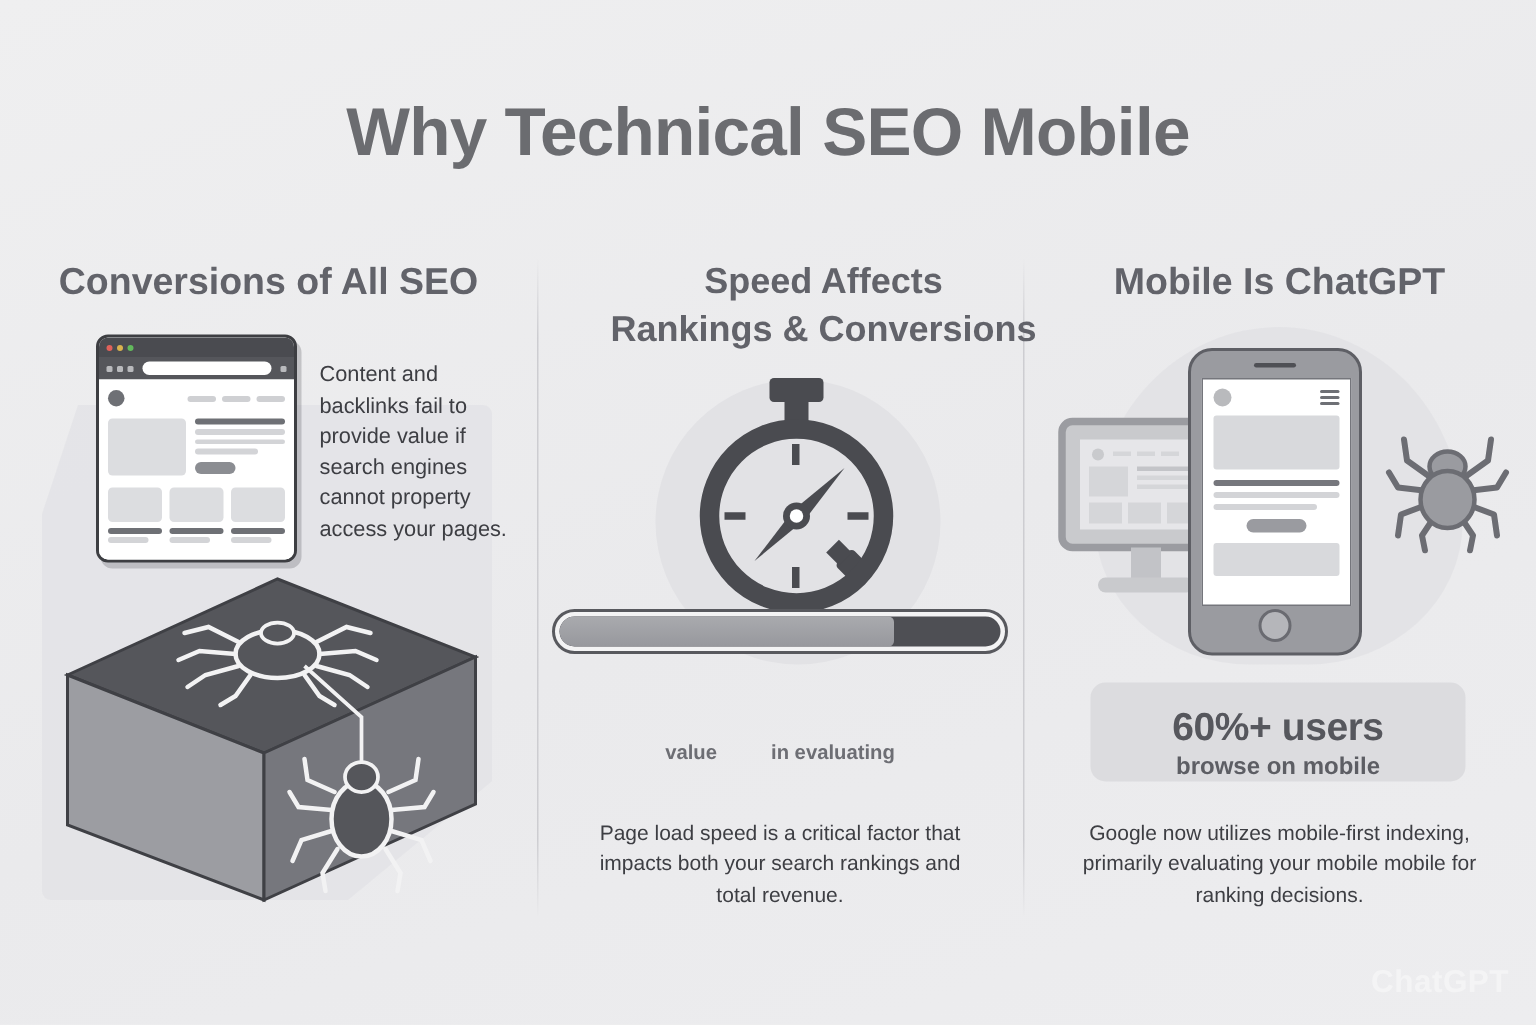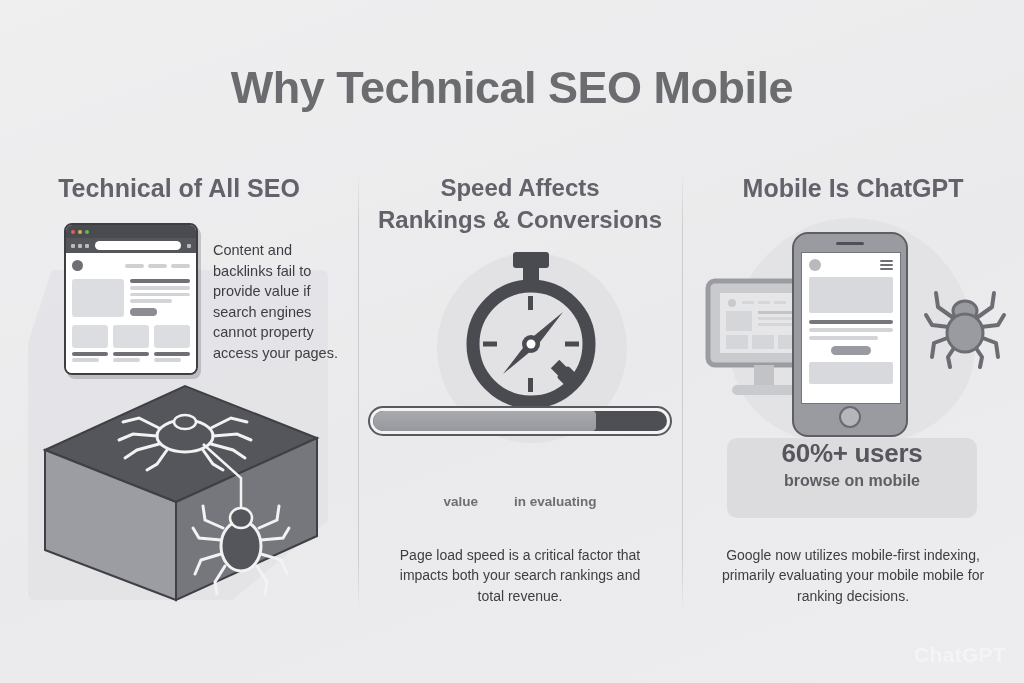--- a/index.html
+++ b/index.html
@@ -33,21 +33,21 @@
     top: 172px;
     width: 1px; height: 440px;
     background: linear-gradient(to bottom, rgba(205,205,209,0), #cdcdd1 12%, #cdcdd1 88%, rgba(205,205,209,0));
   }
   .divider.d1 { left: 358px; }
   .divider.d2 { left: 682px; }
 
   
   .col { position: absolute; top: 0; height: 683px; }
   .col-left   { left: 0px;   width: 358px; }
-  .col-mid    { left: 358px; width: 324px; }
+  .col-mid    { left: 358px; width: 324px; padding-left: 29px; }
   .col-right  { left: 682px; width: 342px; }
 
   .col-head {
     position: absolute;
     width: 100%;
     text-align: center;
     font-size: 25px;
     font-weight: bold;
     color: #62636a;
     line-height: 1.32;
@@ -205,26 +205,26 @@
   .ph-foot { height: 22px; background: #d8d9dc; border-radius: 2px; }
   .ph-home {
     position: absolute; left: 50%; bottom: 7px; transform: translateX(-50%);
     width: 22px; height: 22px; border-radius: 50%;
     border: 2px solid #6a6b71; background: #b5b6ba;
   }
   .spider-right { position: absolute; left: 240px; top: 283px; width: 86px; height: 86px; }
 
   .badge {
     position: absolute;
-    left: 45px; top: 438px;
-    width: 250px; height: 80px;
+    left: 45px; top: 455px;
+    width: 250px; height: 66px;
     background: #dcdcdf;
     border-radius: 10px;
     display: flex; flex-direction: column;
-    align-items: center; justify-content: flex-start;
+    align-items: center; justify-content: flex-end;
   }
   .badge-big { font-size: 26px; font-weight: bold; color: #56575d; letter-spacing: -0.3px; }
   .badge-sub { font-size: 16px; font-weight: bold; color: #5d5e64; margin-top: 3px; }
   .right-para {
     position: absolute;
     left: 18px; top: 545px; width: 306px;
     text-align: center;
     font-size: 14px; line-height: 1.45; color: #3d3e43;
   }
 
@@ -241,21 +241,21 @@
 <body>
 
 <div id="canvas">
 
   <div class="title">Why Technical SEO Mobile</div>
 
   <div class="divider d1"></div>
   <div class="divider d2"></div>
 
   <div class="col col-left">
-    <div class="col-head">Technical of All SEO</div>
+    <div class="col-head">Conversions of All SEO</div>
 
     <div class="left-backdrop"></div>
 
     <div class="browser">
       <div class="br-titlebar">
         <span class="br-dot" style="background:#e0615a"></span>
         <span class="br-dot" style="background:#d9b24e"></span>
         <span class="br-dot" style="background:#62b95c"></span>
       </div>
       <div class="br-toolbar">

